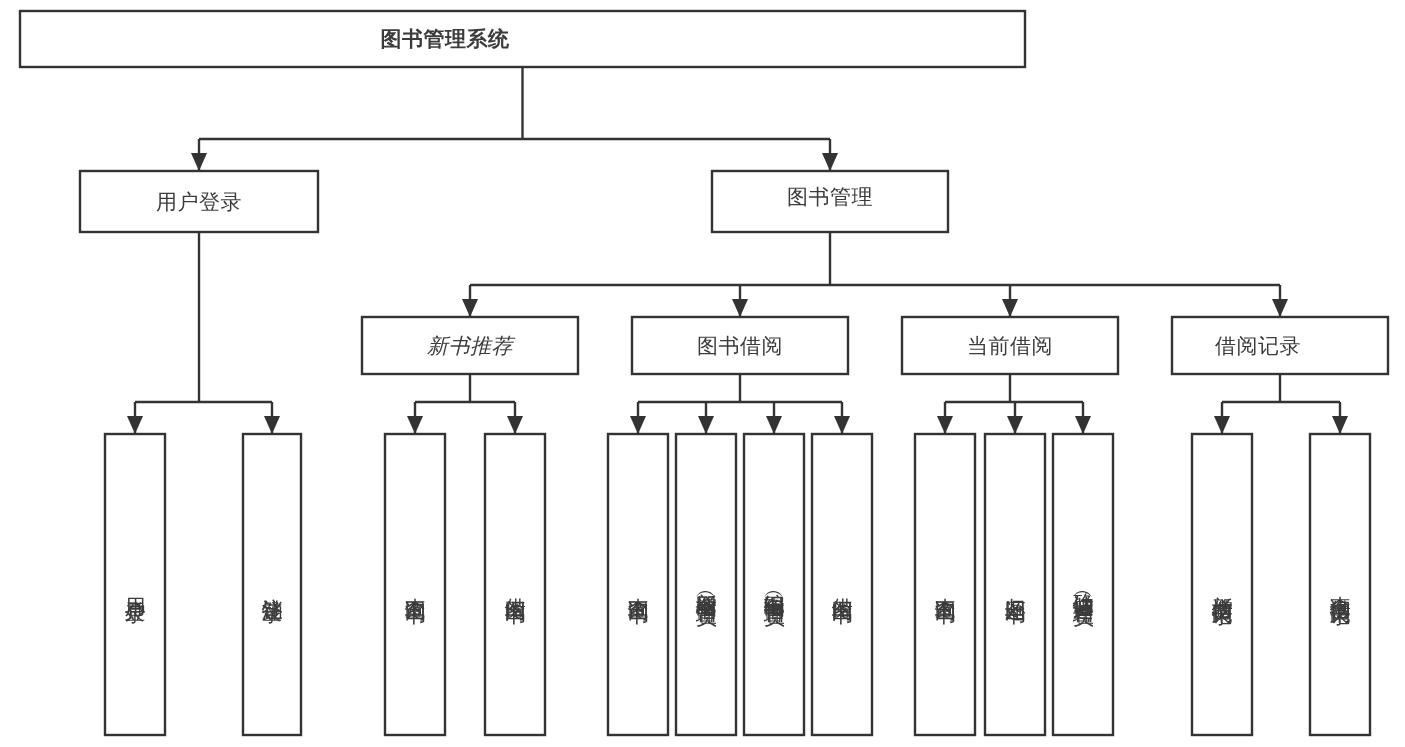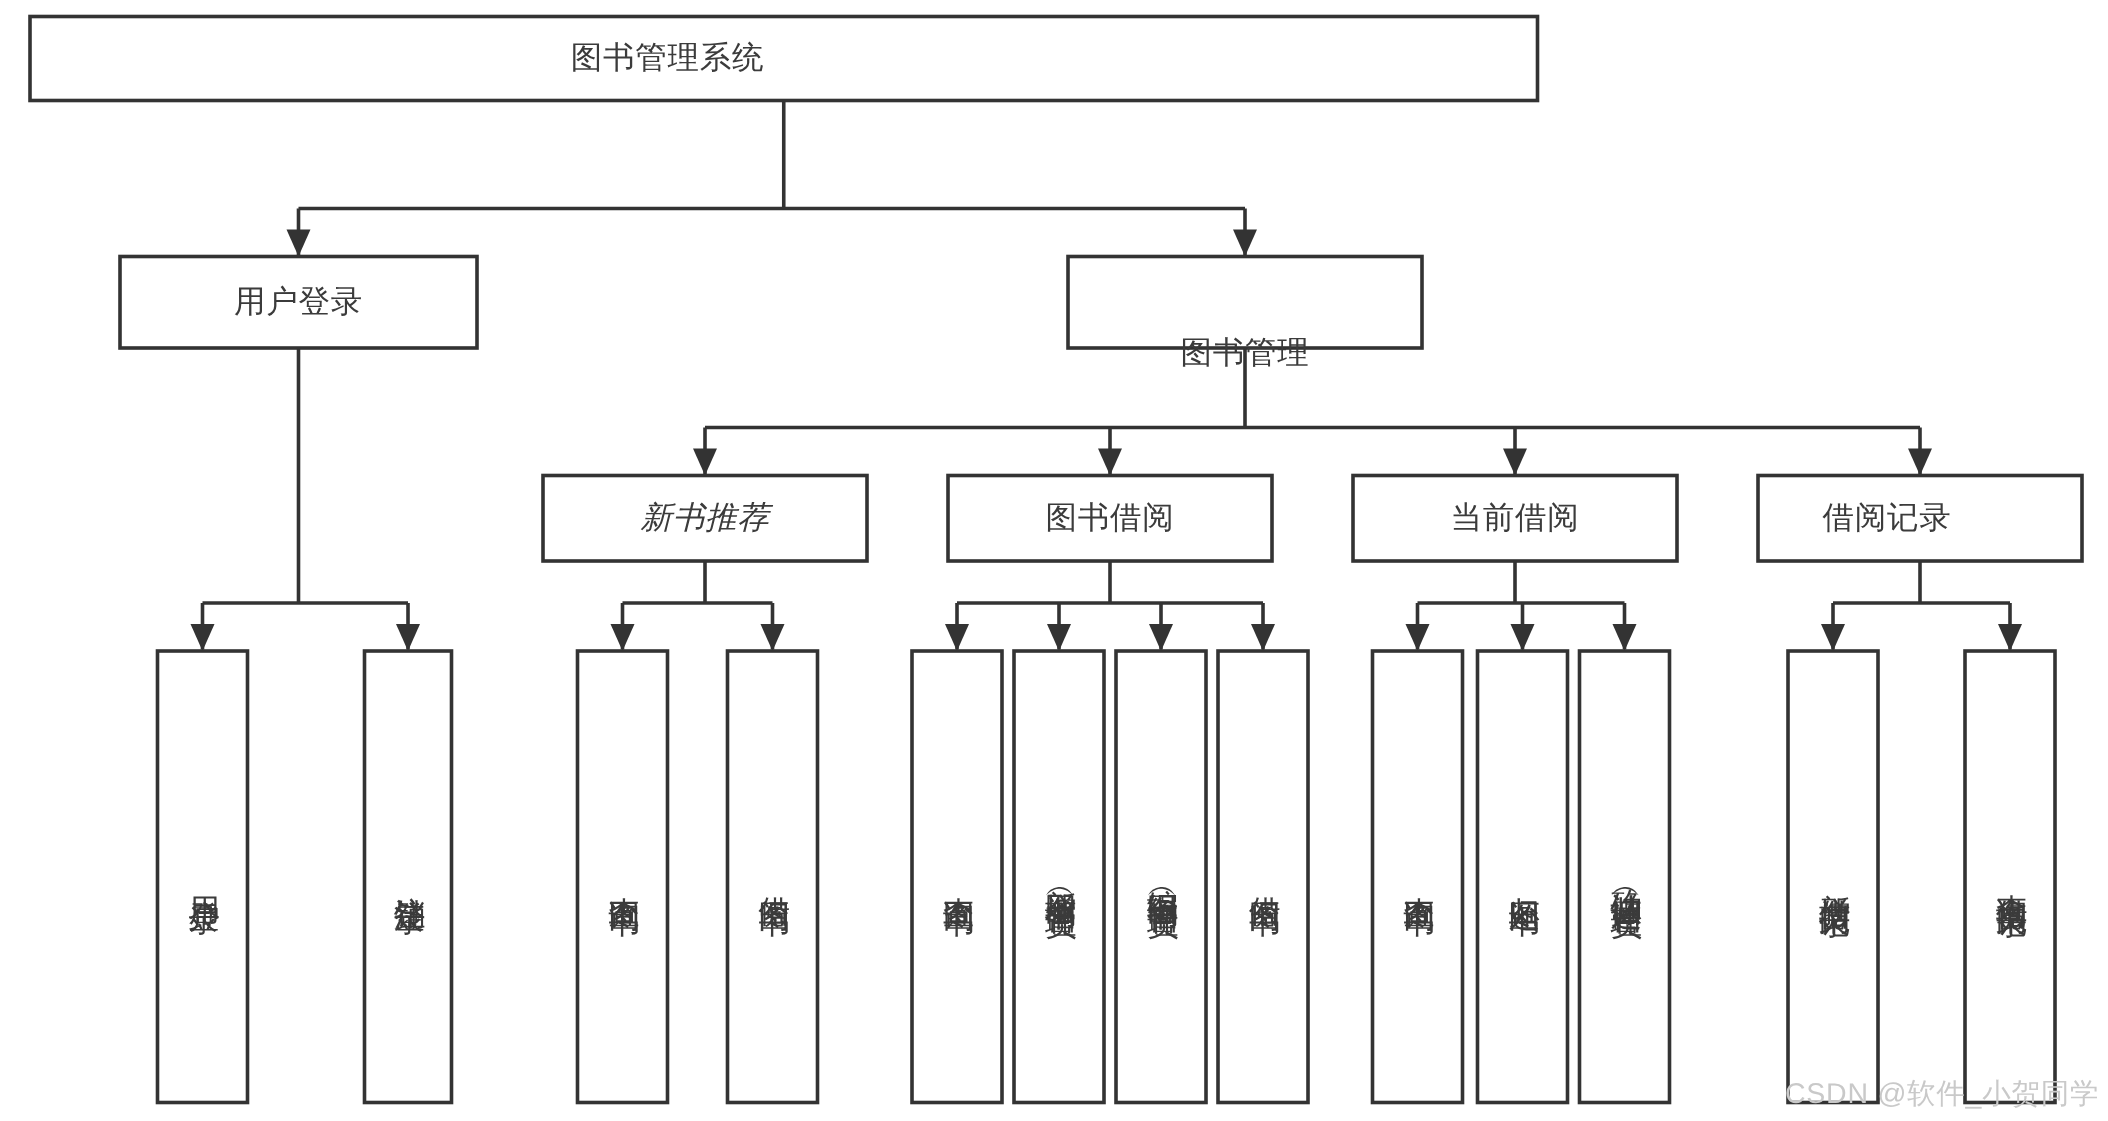--- a/index.html
+++ b/index.html
@@ -150,37 +150,36 @@
         <rect x="812" y="434" width="60" height="301" class="node-box"></rect>
         <rect x="915" y="434" width="60" height="301" class="node-box"></rect>
         <rect x="985" y="434" width="60" height="301" class="node-box"></rect>
         <rect x="1053" y="434" width="60" height="301" class="node-box"></rect>
         <rect x="1192" y="434" width="60" height="301" class="node-box"></rect>
         <rect x="1310" y="434" width="60" height="301" class="node-box"></rect>
       </g>
   </svg>
 
   <div id="labels-layer">
-      <div class="node-label horizontal" style="left: 20px; top: 11px; width: 850px; height: 56px;">图书管理系统</div>
+      <div class="node-label horizontal" style="left: 20px; top: 11px; width: 850px; height: 56px; font-weight: bold;">图书管理系统</div>
       <div class="node-label horizontal" style="left: 80px; top: 171px; width: 238px; height: 61px;">用户登录</div>
-      <div class="node-label horizontal" style="left: 712px; top: 171px; width: 236px; height: 51px; margin-top: 39px;">图书管理</div>
+      <div class="node-label horizontal" style="left: 712px; top: 171px; width: 236px; height: 51px;">图书管理</div>
       <div class="node-label horizontal" style="left: 362px; top: 317px; width: 216px; height: 57px; font-style: italic;">新书推荐</div>
       <div class="node-label horizontal" style="left: 632px; top: 317px; width: 216px; height: 57px;">图书借阅</div>
       <div class="node-label horizontal" style="left: 902px; top: 317px; width: 216px; height: 57px; border-radius: 24px;">当前借阅</div>
       <div class="node-label horizontal" style="left: 1172px; top: 317px; width: 172px; height: 57px;">借阅记录</div>
       <div class="node-label vertical" style="left: 105px; top: 434px; width: 60px; height: 301px;">用户登录</div>
       <div class="node-label vertical" style="left: 243px; top: 434px; width: 58px; height: 301px;">注销登录</div>
       <div class="node-label vertical" style="left: 385px; top: 434px; width: 60px; height: 301px;">查询图书</div>
       <div class="node-label vertical" style="left: 485px; top: 434px; width: 60px; height: 301px;">借阅图书</div>
       <div class="node-label vertical" style="left: 608px; top: 434px; width: 60px; height: 301px;">查询图书</div>
       <div class="node-label vertical" style="left: 676px; top: 434px; width: 60px; height: 301px;">新增图书（管理员）</div>
       <div class="node-label vertical" style="left: 744px; top: 434px; width: 60px; height: 301px;">编辑图书（管理员）</div>
       <div class="node-label vertical" style="left: 812px; top: 434px; width: 60px; height: 301px;">借阅图书</div>
       <div class="node-label vertical" style="left: 915px; top: 434px; width: 60px; height: 301px;">查询图书</div>
       <div class="node-label vertical" style="left: 985px; top: 434px; width: 60px; height: 301px;">归还图书</div>
       <div class="node-label vertical" style="left: 1053px; top: 434px; width: 60px; height: 301px;">确认归还（管理员）</div>
       <div class="node-label vertical" style="left: 1192px; top: 434px; width: 60px; height: 301px;">新增借阅记录</div>
       <div class="node-label vertical" style="left: 1310px; top: 434px; width: 60px; height: 301px;">查询借阅记录</div>
     </div>
 
-  <div class="watermark" style="left:1190px; top:716px;">CSDN @软件_小贺同学</div>
 
 </div>
 
 </body></html>

